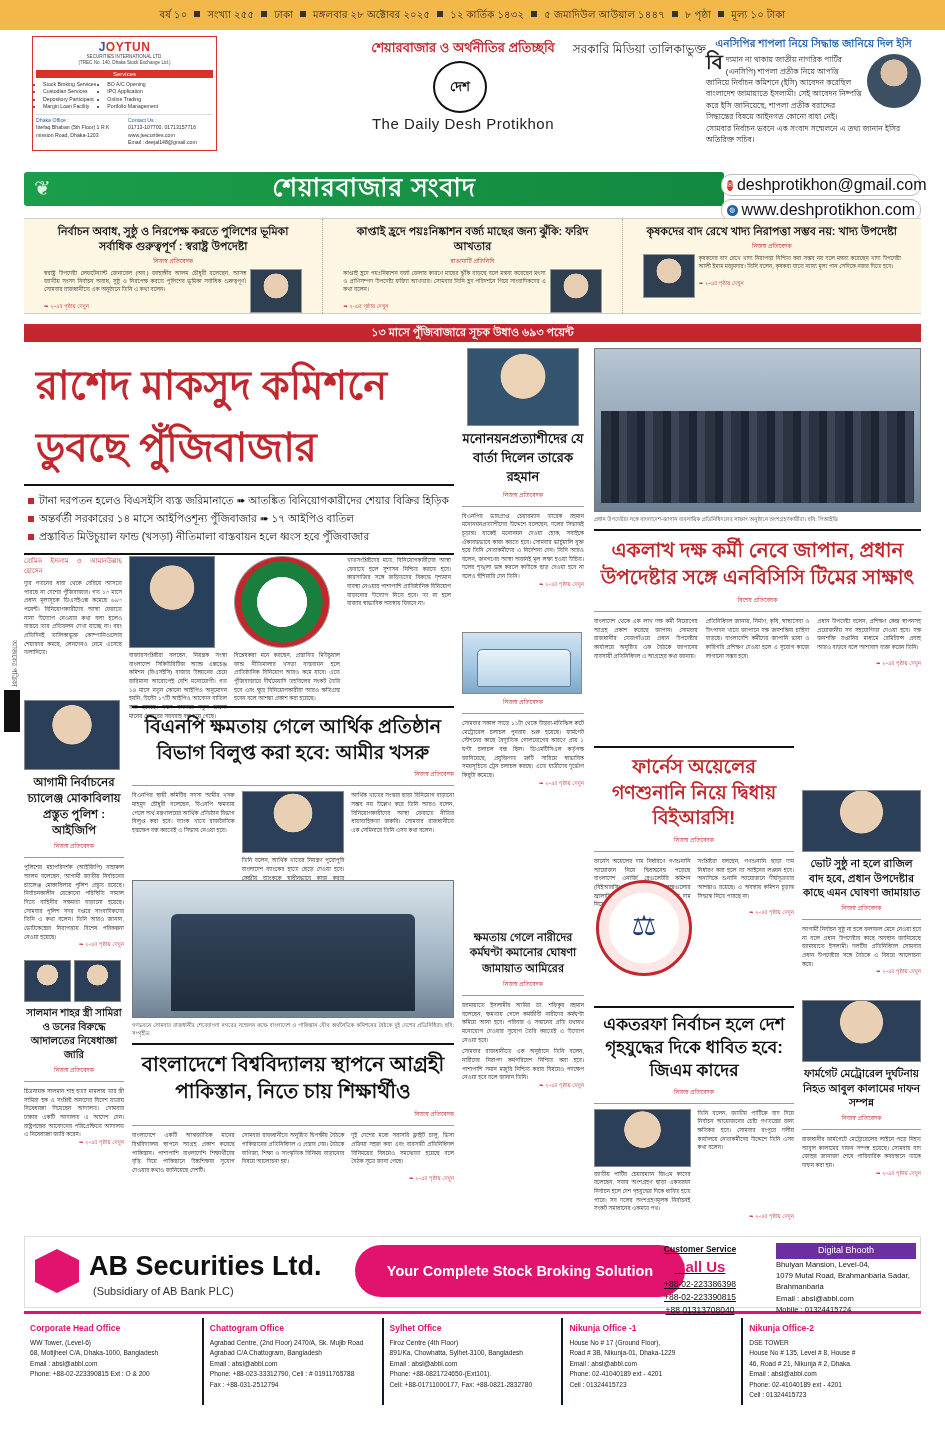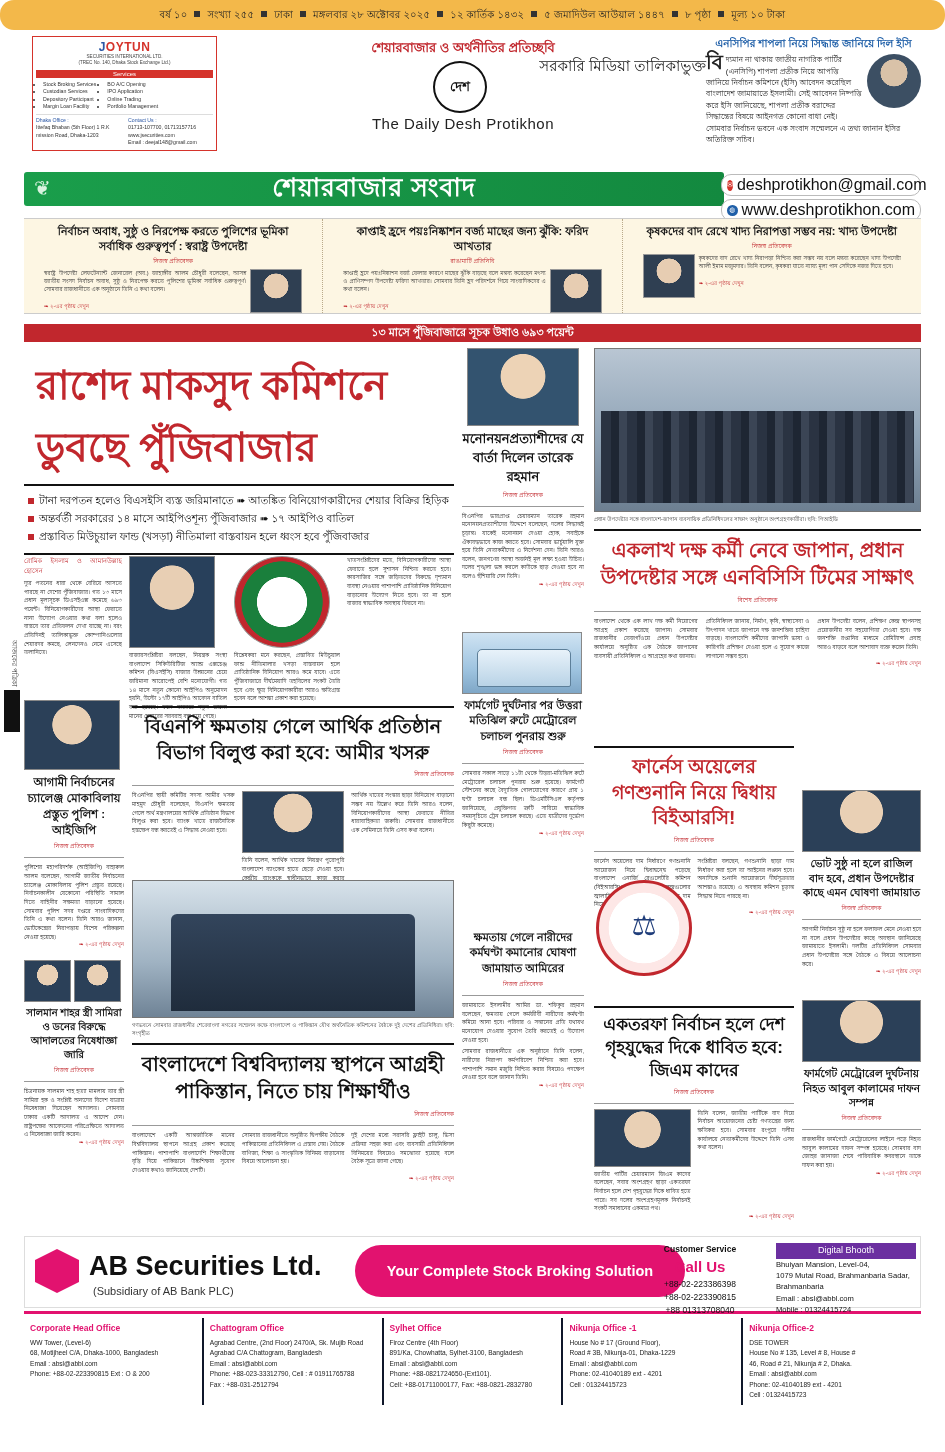--- a/index.html
+++ b/index.html
@@ -11,21 +11,21 @@
     color: #111;
     overflow: hidden;
   }
   .page { position: relative; width: 945px; height: 1452px; background:#fff; }
 
   
   .topstrip {
     position:absolute; left:0; top:0; width:945px; height:30px;
     background:#f3b84a;
     display:flex; align-items:center; justify-content:center;
-    font-size:10px; color:#222; letter-spacing:.2px;border-radius:14px;
+    font-size:10px; color:#222; letter-spacing:.2px;
   }
   .topstrip .sep { display:inline-block; width:6px; height:6px; background:#333; margin:0 7px; transform:translateY(-1px); }
 
   
   .masthead { position:absolute; left:0; top:30px; width:945px; height:138px; background:#fff; }
   .ad-box {
     position:absolute; left:32px; top:6px; width:185px; height:115px;
     border:1px solid #d5332b; background:#fff; font-size:5.2px; color:#333; padding:3px;
   }
   .ad-box .brand { color:#d5332b; font-weight:bold; font-size:12px; letter-spacing:.5px; text-align:center; }
@@ -33,21 +33,21 @@
   .ad-box .sub { text-align:center; font-size:4.6px; color:#444; line-height:1.4; }
   .ad-box .svc { background:#d5332b; color:#fff; text-align:center; font-size:6px; margin:3px 0; padding:1px 0; }
   .ad-box .cols { display:flex; gap:4px; }
   .ad-box .cols ul { margin:0; padding-left:7px; line-height:1.45; }
   .ad-box .foot { display:flex; justify-content:space-between; margin-top:3px; border-top:1px solid #ddd; padding-top:2px; }
   .ad-box .foot div { width:48%; line-height:1.4; }
   .ad-box .blue { color:#2b57a5; }
 
   .title-wrap { position:absolute; left:228px; top:8px; width:470px; text-align:center; }
   .kicker { font-size:13px; color:#c1272d; font-weight:bold; }
-  .govttag { position:absolute; right:-8px; top:16px; font-size:15px; color:#222; }
+  .govttag { position:absolute; right:-8px; top:2px; font-size:12px; color:#222; }
   .logo-row { display:flex; align-items:center; justify-content:center; margin-top:2px; }
   .logo-mark {
     width:54px; height:52px; border-radius:50%; border:2px solid #111;
     display:flex; align-items:center; justify-content:center;
     font-size:13px; font-weight:bold; margin-right:6px; background:#fff;
   }
   .paper-name { font-size:54px; font-weight:bold; letter-spacing:-1px; line-height:1; }
   .eng-name { font-size:15px; color:#222; margin-top:2px; letter-spacing:.5px; }
 
   .ed-box { position:absolute; right:24px; top:6px; width:215px; font-size:7.6px; line-height:1.5; color:#222; }
@@ -138,21 +138,21 @@
 
   
   .adband { position:absolute; left:24px; top:1236px; width:897px; height:190px; background:#fff; }
   .adband .top { position:relative; height:72px; border:1px solid #ddd; }
   .ab-logo { position:absolute; left:10px; top:12px; width:44px; height:44px;
     background:#e2126f; clip-path:polygon(50% 0,100% 25%,100% 75%,50% 100%,0 75%,0 25%); }
   .ab-name { position:absolute; left:64px; top:14px; font-size:27px; font-weight:bold; color:#111; }
   .ab-sub { position:absolute; left:68px; top:48px; font-size:11px; color:#333; }
   .ab-tag { position:absolute; left:330px; top:8px; width:330px; height:52px; background:#e2126f;
     border-radius:26px; color:#fff; display:flex; align-items:center; justify-content:center; font-size:14.5px; font-weight:bold; }
-  .cs { position:absolute; right:150px; top:6px; width:140px; font-size:8.5px; text-align:center; line-height:1.5; }
+  .cs { position:absolute; right:150px; top:6px; width:140px; font-size:8.5px; text-align:center; line-height:1.5;text-decoration:underline; }
   .cs b { color:#e2126f; font-size:15px; }
   .dg { position:absolute; right:4px; top:6px; width:140px; font-size:7.6px; line-height:1.5; }
   .dg .hd { background:#6b2fa0; color:#fff; text-align:center; font-size:9px; padding:1px; }
 
   .offices { display:flex; margin-top:4px; }
   .office { flex:1; border-left:2px solid #0f172a; padding:4px 6px; font-size:6.6px; line-height:1.6; color:#222; }
   .office:first-child { border-left:none; }
   .office .oh { color:#e2126f; font-weight:bold; font-size:8.5px; margin-bottom:2px; }
   .adband .rule { border-top:3px solid #e2126f; margin-top:3px; }
 
@@ -365,21 +365,20 @@
         <div class="portrait" style="width:100%;height:62px;margin-bottom:3px;"></div>
         <div class="body-s">তিনি বলেন, আর্থিক খাতের নিয়ন্ত্রণ পুরোপুরি বাংলাদেশ ব্যাংকের হাতে ছেড়ে দেওয়া হবে। কেন্দ্রীয় ব্যাংককে স্বাধীনভাবে কাজ করার সুযোগ দিতে হবে। তা না হলে খেলাপি ঋণের সমস্যা সমাধান হবে না।</div>
       </div>
       <div class="body-s" style="flex:1;">আর্থিক খাতের সংস্কার ছাড়া বিনিয়োগ বাড়ানো সম্ভব নয় উল্লেখ করে তিনি আরও বলেন, বিনিয়োগকারীদের আস্থা ফেরাতে নীতির ধারাবাহিকতা জরুরি। সোমবার রাজধানীতে এক সেমিনারে তিনি এসব কথা বলেন।</div>
     </div>
     <div class="more" style="text-align:right;">➠ ২-এর পৃষ্ঠায় দেখুন</div>
   </div>
 
   <div class="block" style="left:462px; top:632px; width:122px;">
     <div class="metro-img"></div>
-    <div style="font-size:11px;line-height:1.4;font-weight:bold;text-align:center;margin-top:4px;">ফার্মগেট দুর্ঘটনার পর উত্তরা মতিঝিল রুটে মেট্রোরেল চলাচল পুনরায় শুরু</div>
     <div style="font-size:6px;color:#c1272d;text-align:center;margin:3px 0;">নিজস্ব প্রতিবেদক</div>
     <div class="hr-thin"></div>
     <div class="body-s">সোমবার সকাল সাড়ে ১১টা থেকে উত্তরা-মতিঝিল রুটে মেট্রোরেল চলাচল পুনরায় শুরু হয়েছে। ফার্মগেট স্টেশনের কাছে বৈদ্যুতিক গোলযোগের কারণে প্রায় ১ ঘণ্টা চলাচল বন্ধ ছিল। ডিএমটিসিএল কর্তৃপক্ষ জানিয়েছে, প্রযুক্তিগত ত্রুটি সারিয়ে স্বাভাবিক সময়সূচিতে ট্রেন চলাচল করছে। এতে যাত্রীদের দুর্ভোগ কিছুটা কমেছে।</div>
     <div class="more" style="text-align:right;">➠ ২-এর পৃষ্ঠায় দেখুন</div>
   </div>
 
   <div class="block" style="left:594px; top:740px; width:200px;">
     <div class="hr-thick"></div>
     <div class="sec-head" style="font-size:19px;">ফার্নেস অয়েলের গণশুনানি নিয়ে দ্বিধায় বিইআরসি!</div>
     <div style="font-size:6px;color:#c1272d;text-align:center;margin:4px 0;">নিজস্ব প্রতিবেদক</div>

